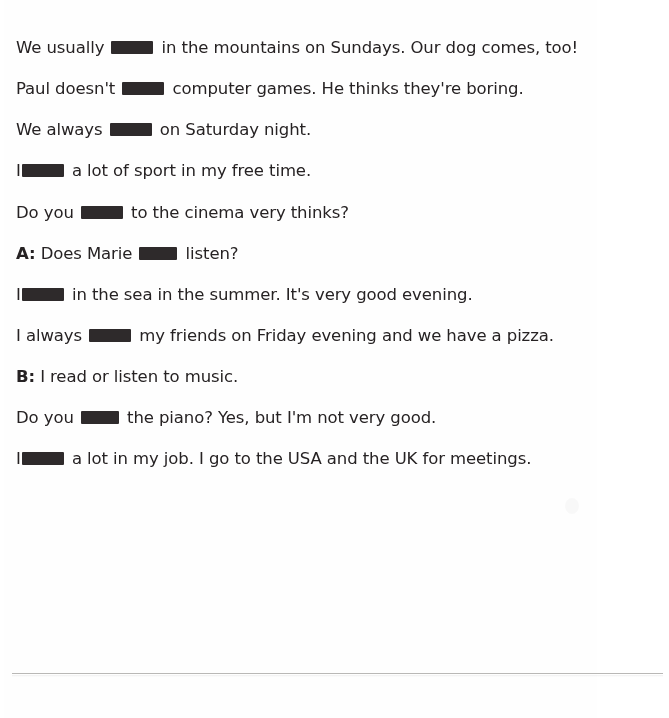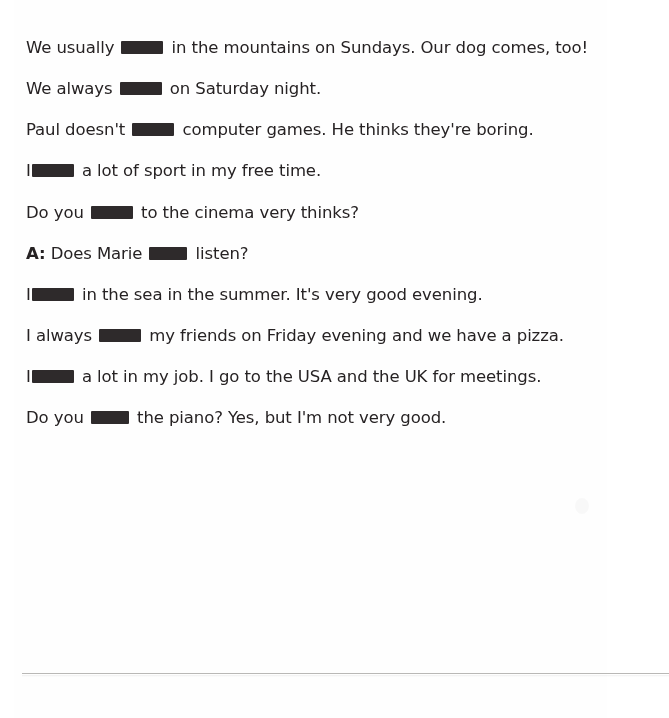--- a/index.html
+++ b/index.html
@@ -10,21 +10,21 @@
   body {
     width: 669px;
     height: 718px;
     font-family: "DejaVu Sans", sans-serif;
     color: #231f20;
     position: relative;
     overflow: hidden;
   }
   .sheet {
     position: absolute;
-    left: 14px;
+    left: 4px;
     top: 0;
     width: 593px;
     height: 718px;
     background: #fefefe;
   }
   .lines {
     position: absolute;
     left: 12px;
     top: 38px;
     width: 645px;
@@ -86,25 +86,25 @@
 
 <div class="sheet">
 
   <div class="lines">
 
     <div class="line">
       <span>We usually </span><span class="blank"></span><span> in the mountains on Sundays. Our dog comes, too!</span>
     </div>
 
     <div class="line">
-      <span>We always </span><span class="blank"></span><span> on Saturday night.</span>
+      <span>Paul doesn't </span><span class="blank"></span><span> computer games. He thinks they're boring.</span>
     </div>
 
     <div class="line">
-      <span>Paul doesn't </span><span class="blank"></span><span> computer games. He thinks they're boring.</span>
+      <span>We always </span><span class="blank"></span><span> on Saturday night.</span>
     </div>
 
     <div class="line">
       <span>I</span><span class="blank lead"></span><span> a lot of sport in my free time.</span>
     </div>
 
     <div class="line">
       <span>Do you </span><span class="blank"></span><span> to the cinema very thinks?</span>
     </div>
 
@@ -115,27 +115,30 @@
 
     <div class="line">
       <span>I</span><span class="blank lead"></span><span> in the sea in the summer. It's very good evening.</span>
     </div>
 
     <div class="line">
       <span>I always </span><span class="blank"></span><span> my friends on Friday evening and we have a pizza.</span>
     </div>
 
 
-
     <div class="line">
-      <span>I</span><span class="blank lead"></span><span> a lot in my job. I go to the USA and the UK for meetings.</span>
+      <span class="spk">B:</span><span> I read or listen to music.</span>
     </div>
 
     <div class="line">
       <span>Do you </span><span class="blank narrow"></span><span> the piano? Yes, but I'm not very good.</span>
+    </div>
+
+    <div class="line">
+      <span>I</span><span class="blank lead"></span><span> a lot in my job. I go to the USA and the UK for meetings.</span>
     </div>
 
 
   </div>
 
   <div class="smudge"></div>
   <div class="rule"></div>
   <div class="footer-shadow"></div>
 </div>
 

